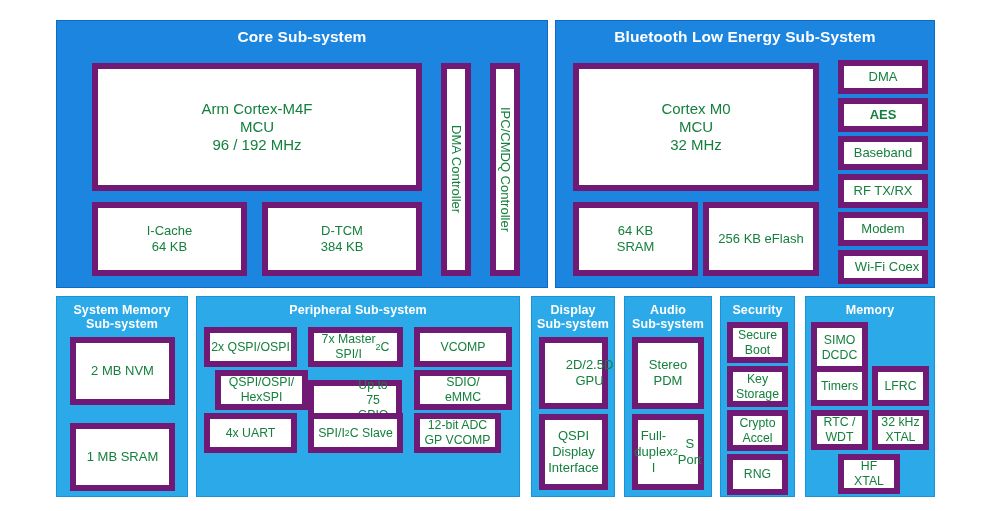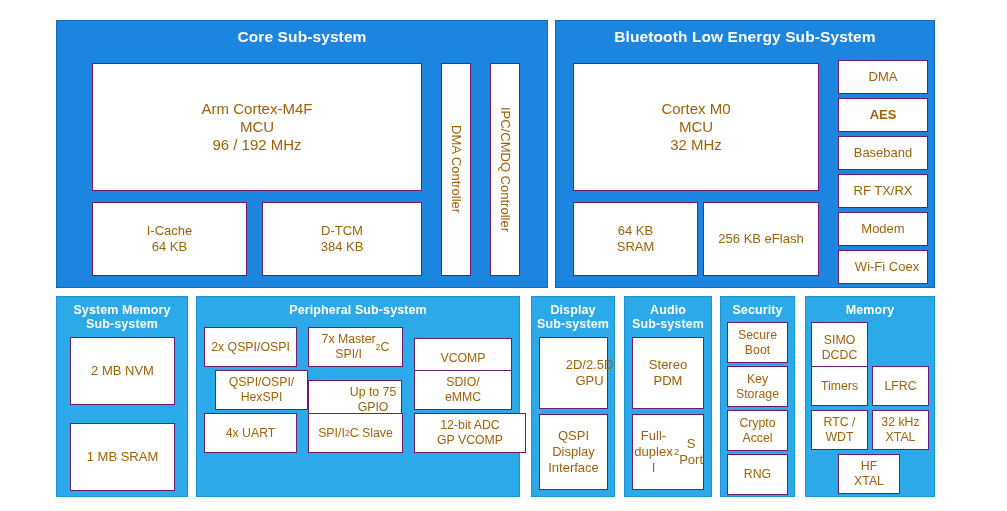--- a/index.html
+++ b/index.html
@@ -41,22 +41,22 @@
     letter-spacing: .1px;
   }
   .panel > .panel-title.big { font-size: 15.5px; padding-top: 7px; }
   .panel > .panel-title.small { font-size: 12.5px; padding-top: 6px; }
 
   
   .blk {
     position: absolute;
     box-sizing: border-box;
     background: #ffffff;
-    border: 1px solid #701a75;
-    color: #a16207;
+    border: 6px solid #701a75;
+    color: #15803d;
     display: flex;
     align-items: center;
     justify-content: center;
     text-align: center;
     line-height: 1.22;
     font-size: 13px;
     white-space: pre-line;
   }
   .blk.f15 { font-size: 15px; }
   .blk.f13 { font-size: 13px; }
@@ -119,29 +119,29 @@
 Sub-system</div>
   </div>
   <div class="blk f13" style="left:70px; top:337px; width:105px; height:68px;">2 MB NVM</div>
   <div class="blk f13" style="left:70px; top:423px; width:105px; height:68px;">1 MB SRAM</div>
 
   <div class="panel light" style="left:196px; top:296px; width:324px; height:201px;">
     <div class="panel-title small">Peripheral Sub-system</div>
   </div>
   <div class="blk f12" style="left:204px; top:327px; width:93px; height:40px;">2x QSPI/OSPI</div>
   <div class="blk f12" style="left:308px; top:327px; width:95px; height:40px;">7x Master<br>SPI/I<sup>2</sup>C</div>
-  <div class="blk f12" style="left:414px; top:327px; width:98px; height:40px;margin-top:11px;">VCOMP</div>
+  <div class="blk f12" style="left:414px; top:327px; width:98px; height:40px;">VCOMP</div>
 
   <div class="blk f12" style="left:204px; top:370px; width:93px; height:40px;margin-left:11px;">QSPI/OSPI/<br>HexSPI</div>
   <div class="blk f12" style="left:308px; top:380px; width:94px; height:40px;padding-left:36px;">Up to 75 GPIO</div>
   <div class="blk f12" style="left:414px; top:370px; width:98px; height:40px;">SDIO/<br>eMMC</div>
 
   <div class="blk f12" style="left:204px; top:413px; width:93px; height:40px;">4x UART</div>
   <div class="blk f12" style="left:308px; top:413px; width:95px; height:40px;">SPI/I<sup>2</sup>C Slave</div>
-  <div class="blk f12" style="left:414px; top:413px; width:112px; height:40px;">12-bit ADC<br>GP VCOMP</div>
+  <div class="blk f12" style="left:414px; top:413px; width:87px; height:40px;">12-bit ADC<br>GP VCOMP</div>
 
   <div class="panel light" style="left:531px; top:296px; width:84px; height:201px;">
     <div class="panel-title small" style="white-space:pre-line;">Display
 Sub-system</div>
   </div>
   <div class="blk f13" style="left:539px; top:337px; width:69px; height:72px;padding-left:32px;">2D/2.5D
 GPU</div>
   <div class="blk f13" style="left:539px; top:414px; width:69px; height:76px;">QSPI
 Display
 Interface</div>

